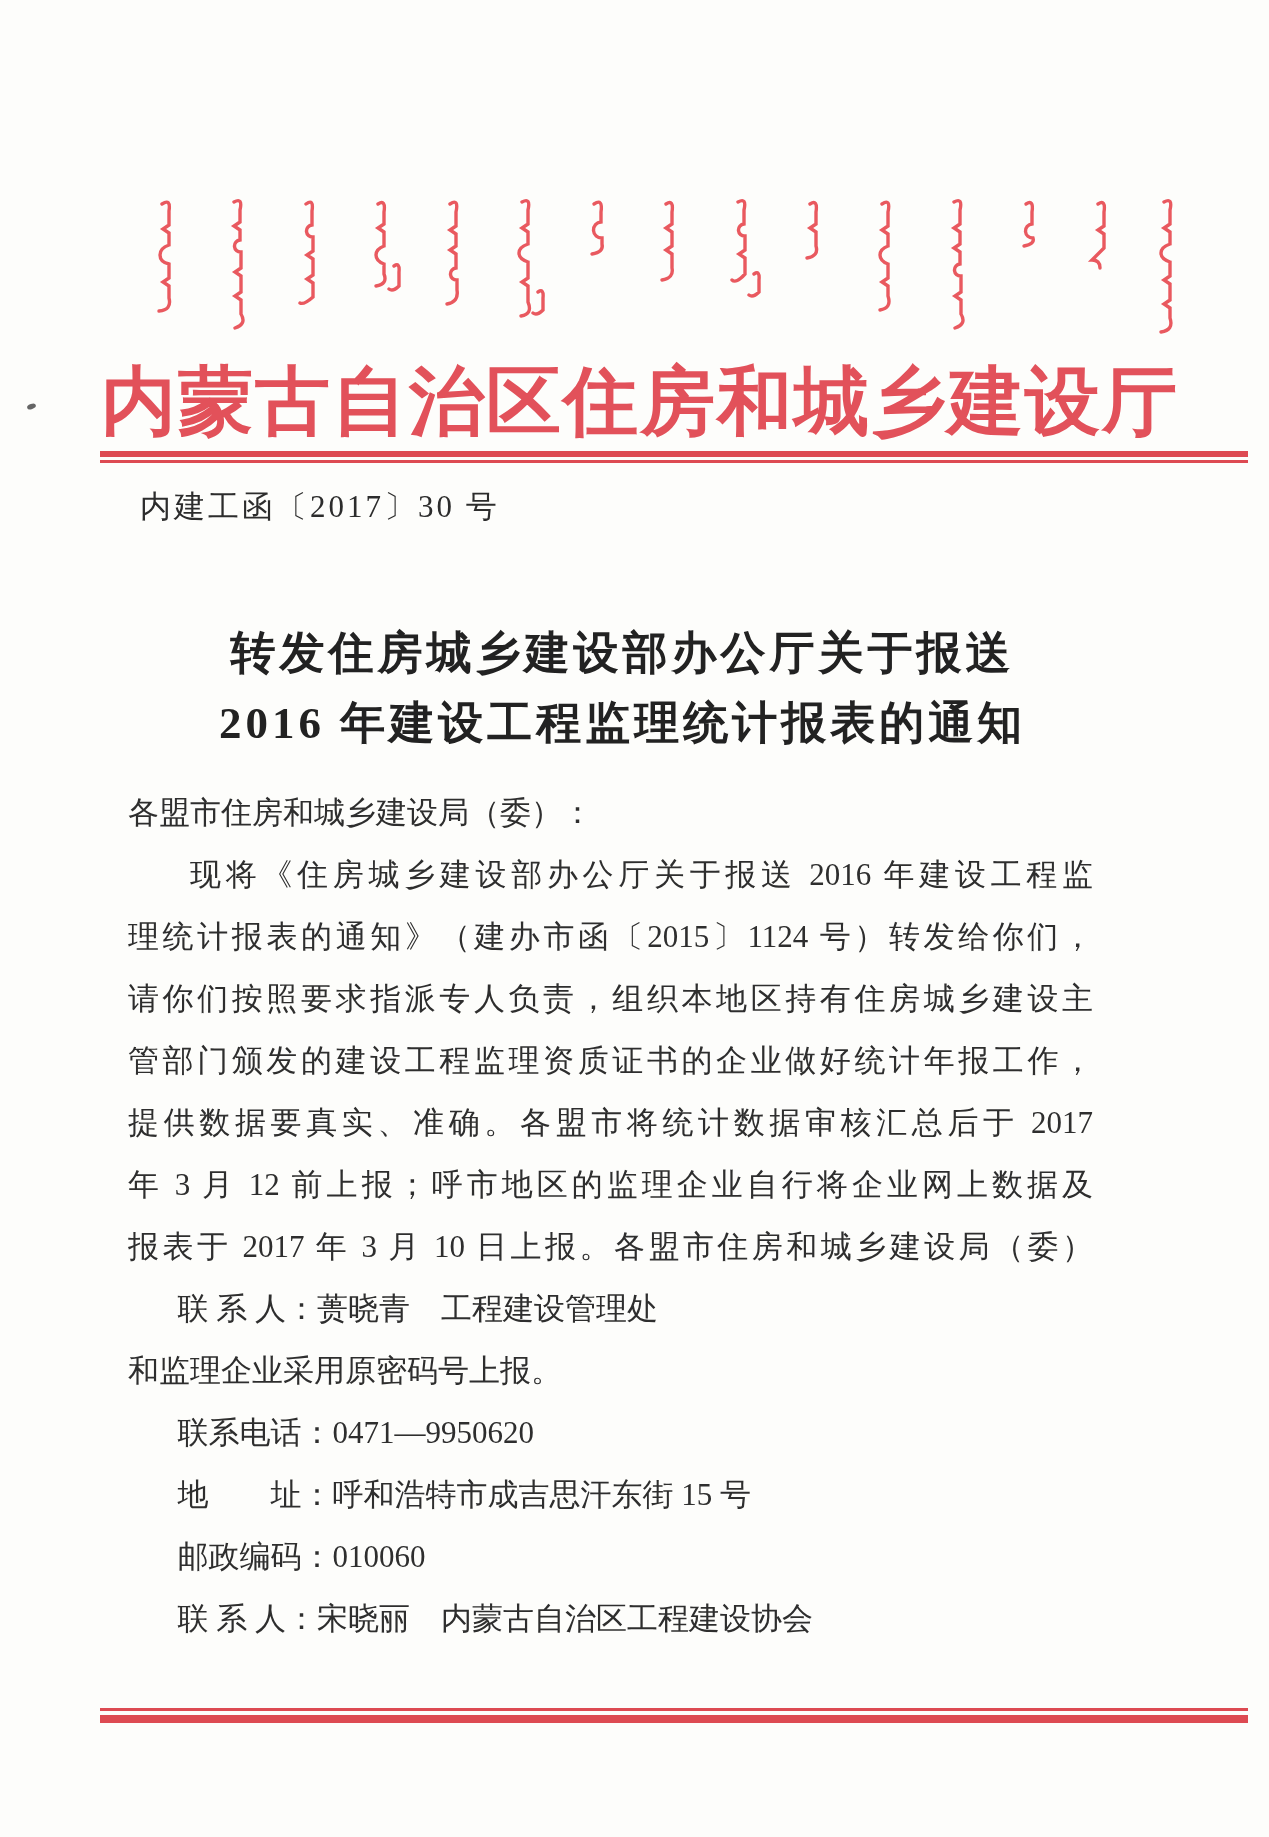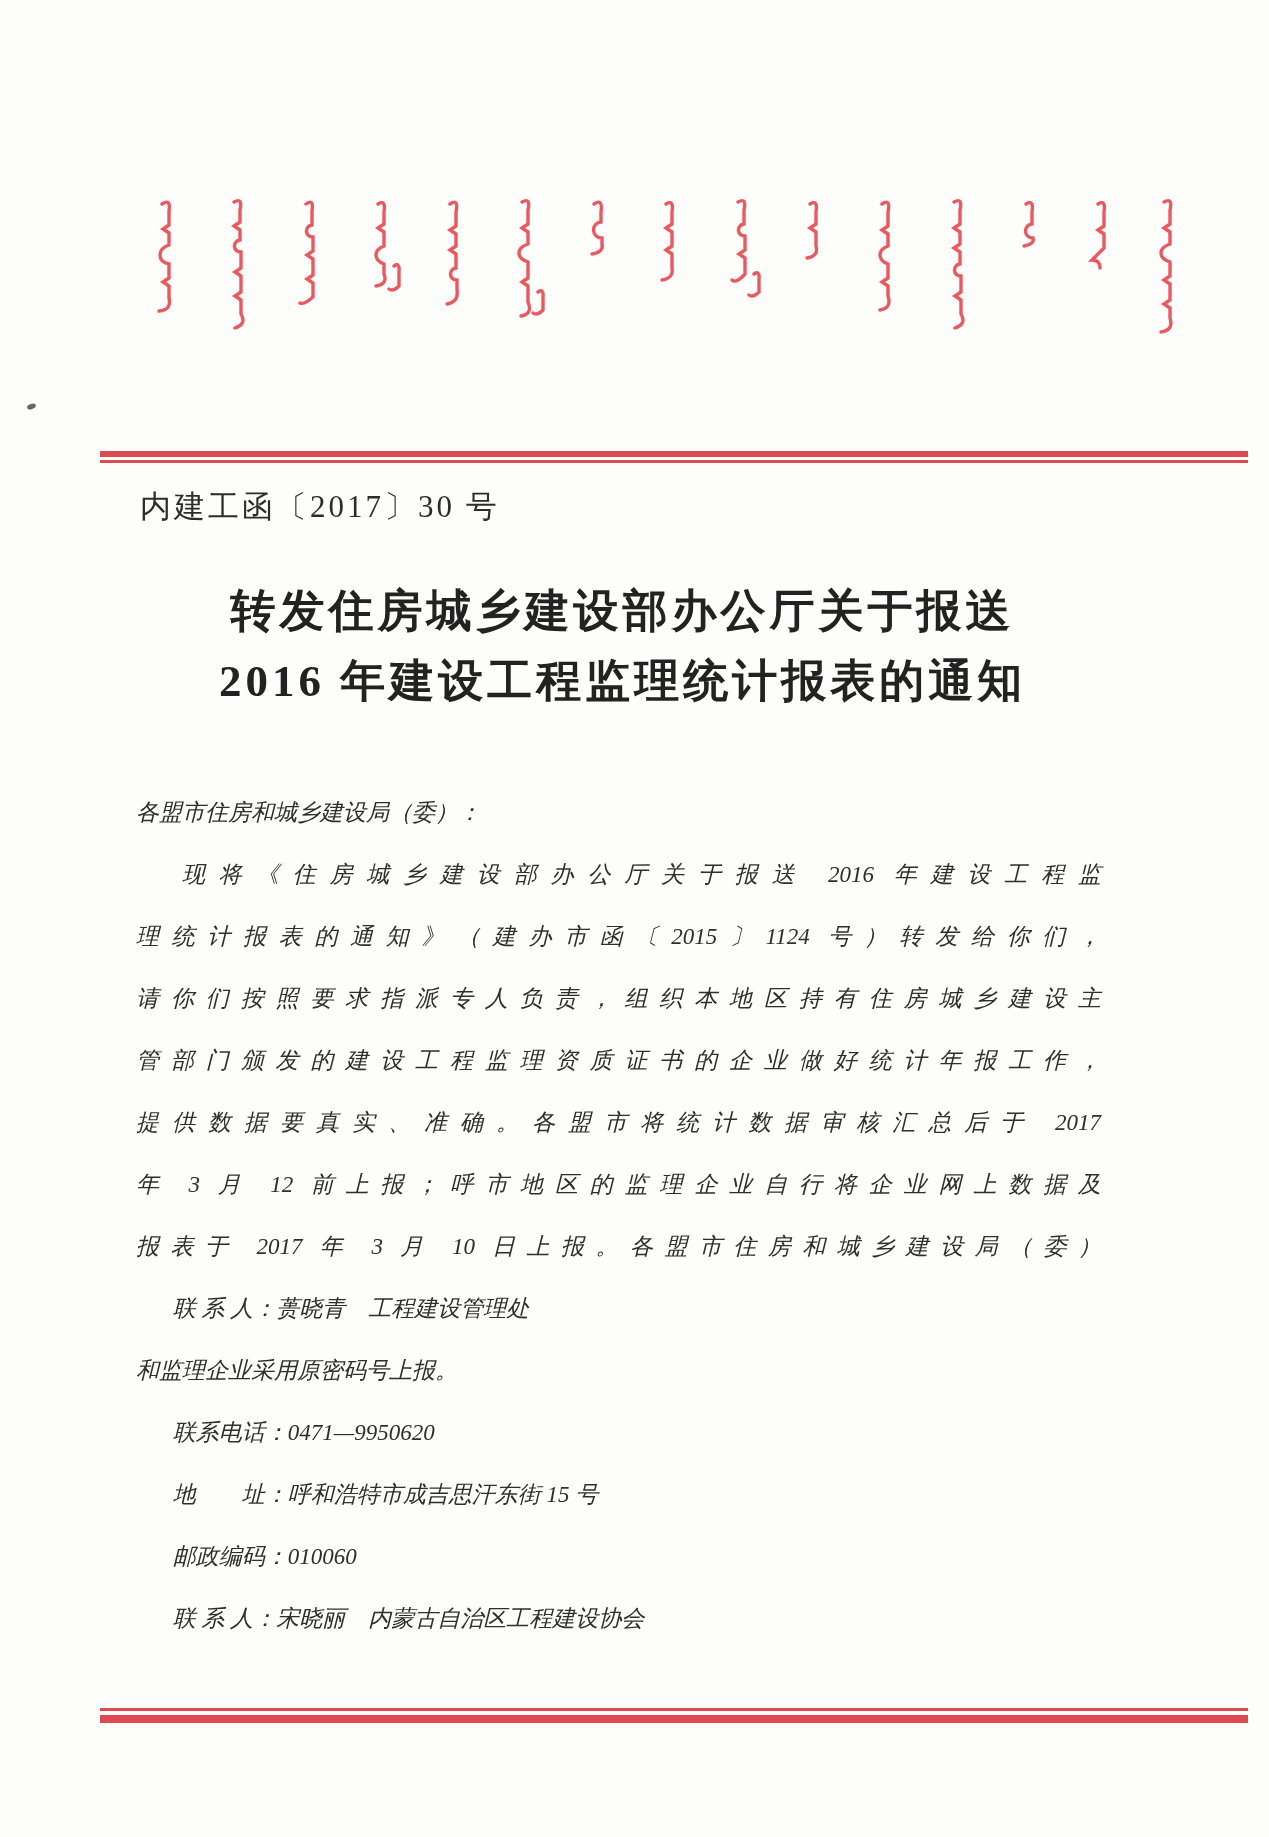--- a/index.html
+++ b/index.html
@@ -22,27 +22,27 @@
   .rule-top-thick   { top:451px; height:6px; }
   .rule-top-thin    { top:460px; height:3px; }
   .rule-bottom-thin { top:1708px; height:3px; }
   .rule-bottom-thick{ top:1715px; height:8px; }
   .doc-number {
     position:absolute; left:140px; top:486px; width:962px;
     text-align:left; font-size:31px; color:#2c2c2c;
     letter-spacing:3px; white-space:pre;
   }
   .doc-title {
-    position:absolute; left:140px; top:576px; width:965px;
+    position:absolute; left:140px; top:618px; width:965px;
     text-align:center; font-weight:bold; color:#222;
     font-size:45px; line-height:70px; letter-spacing:4px;
   }
   .text-block {
-    position:absolute; left:136px; top:782px; width:965px;
-    font-size:23px; line-height:62px; color:#2e2e2e;font-style:italic;
+    position:absolute; left:128px; top:782px; width:965px;
+    font-size:31px; line-height:62px; color:#2e2e2e;
   }
   .line { height:62px; }
   .just { text-align:justify; text-align-last:justify; }
   .indent { text-indent:2em; }
   .contact { text-indent:1.6em; white-space:pre; }
   .artifact-dot {
     position:absolute; left:27px; top:404px; width:9px; height:5px;
     background:#4a4a4a; border-radius:50%; transform:rotate(-18deg); opacity:.85;
   }
 </style>
@@ -62,20 +62,21 @@
     <path d="M516 8 q8 -5 6 8 v12 l-6 4 6 4 v14 l-6 4 6 4 v14 q2 10 -10 12"></path>
     <path d="M588 6 q9 -5 6 8 v14 a6 6 0 1 0 1 12 v14 l-6 4 6 4 v16 q-9 10 -13 6 M604 78 q6 -4 5 6 v12 q-6 6 -10 3"></path>
     <path d="M660 8 q8 -5 6 8 v12 l-6 4 6 4 v14 q3 10 -9 12"></path>
     <path d="M732 8 q9 -6 6 8 v14 l-6 4 6 4 v12 q-8 3 -8 9 t8 9 v14 l-6 4 6 4 v10 q4 12 -8 14"></path>
     <path d="M804 6 q9 -5 6 8 v14 l-6 4 6 4 v12 l-6 4 6 4 v12 a6 6 0 1 0 1 12 v16 l-6 4 6 4 v14 q6 10 -6 14"></path>
     <path d="M876 8 q8 -5 6 8 v12 a7 7 0 1 0 1 14 q2 6 -9 8"></path>
     <path d="M948 8 q8 -5 6 8 v14 l-6 4 6 4 v14 q-8 8 -12 12 q8 0 8 8"></path>
     <path d="M1014 6 q9 -5 6 8 v14 l-6 4 6 4 v12 q-9 3 -9 9 t9 9 v14 l-6 4 6 4 v16 l-6 4 6 4 v10 q4 12 -9 14"></path>
   </svg>
 
+  <div class="banner">内蒙古自治区住房和城乡建设厅</div>
 
   <div class="rule rule-top-thick"></div>
   <div class="rule rule-top-thin"></div>
 
   <div class="artifact-dot"></div>
 
   <div class="doc-number">内建工函〔2017〕30 号</div>
 
   <div class="doc-title">
     <div>转发住房城乡建设部办公厅关于报送</div>

